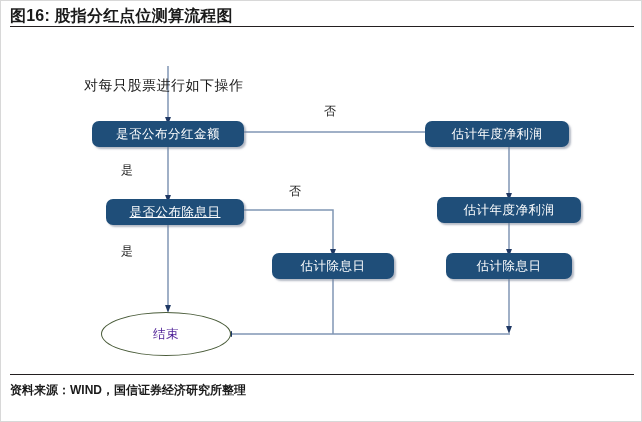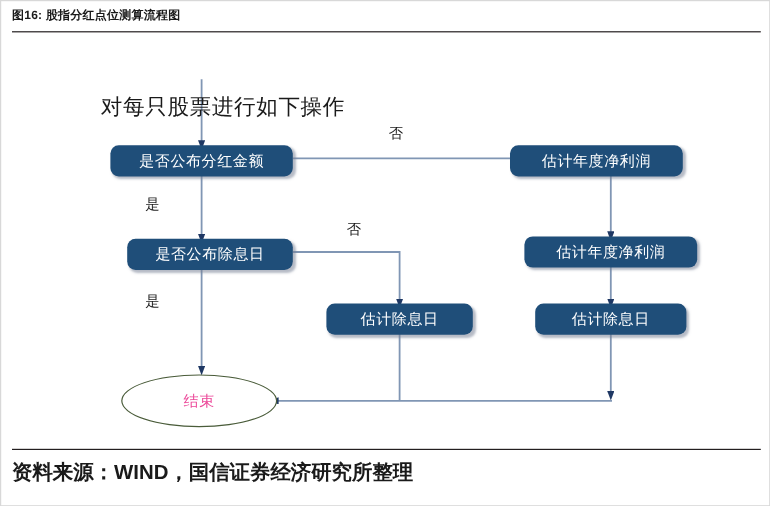--- a/index.html
+++ b/index.html
@@ -17,41 +17,41 @@
     background: #ffffff;
     overflow: hidden;
     box-sizing: border-box;
     border: 1px solid #d8d8d8;
   }
   
   .fig-title {
     position: absolute;
     left: 9px;
     top: 5px;
-    font-size: 10px;
+    font-size: 16px;
     font-weight: bold;
     color: #1a1a1a;
     letter-spacing: 0.2px;
     white-space: nowrap;
   }
   .rule {
     position: absolute;
     left: 9px;
     width: 624px;
     height: 0;
     border-top: 1.3px solid #231f20;
   }
   .rule-top  { top: 25px; }
   .rule-bot  { top: 373px; }
 
   .source {
     position: absolute;
     left: 9px;
     top: 381px;
-    font-size: 17px;
+    font-size: 12px;
     font-weight: bold;
     color: #1a1a1a;
     white-space: nowrap;
   }
 
   
   #canvas {
     position: absolute;
     left: 0;
     top: 26px;
@@ -83,37 +83,37 @@
   }
   .terminal {
     position: absolute;
     background: #ffffff;
     border: 1.4px solid #4a5c3a;
     border-radius: 50%;
     display: flex;
     align-items: center;
     justify-content: center;
     font-size: 12.5px;
-    color: #ec4899;
+    color: #4c1d95;
     letter-spacing: 0.5px;
     box-sizing: border-box;
     white-space: nowrap;
   }
 
   
   .elabel {
     position: absolute;
     font-size: 12px;
     color: #1a1a1a;
     white-space: nowrap;
     letter-spacing: 0.4px;
   }
   .note {
     position: absolute;
-    font-size: 18px;
+    font-size: 14px;
     color: #1a1a1a;
     white-space: nowrap;
     letter-spacing: 0.5px;
   }
 </style>
 </head>
 <body>
 
 <div id="page">
 
@@ -148,21 +148,21 @@
 
         <line x1="332" y1="249" x2="332" y2="307"></line>
 
         <line x1="509" y1="307" x2="227" y2="307" marker-end="url(#ah)"></line>
       </g>
     </svg>
 
 
     <div class="node" style="left:91px;  top:94px;  width:152px; height:26px;text-align:center;">是否公布分红金额</div>
 
-    <div class="node" style="left:105px; top:172px; width:138px; height:26px;">是否公布除息日</div>
+    <div class="node" style="left:105px; top:172px; width:138px; height:26px;text-decoration:underline;">是否公布除息日</div>
 
     <div class="node" style="left:271px; top:226px; width:122px; height:26px;">估计除息日</div>
 
     <div class="node" style="left:424px; top:94px;  width:144px; height:26px;">估计年度净利润</div>
 
     <div class="node" style="left:436px; top:170px; width:144px; height:26px;">估计年度净利润</div>
 
     <div class="node" style="left:445px; top:226px; width:126px; height:26px;">估计除息日</div>
 
     <div class="terminal" style="left:100px; top:285px; width:130px; height:44px;">结束</div>

